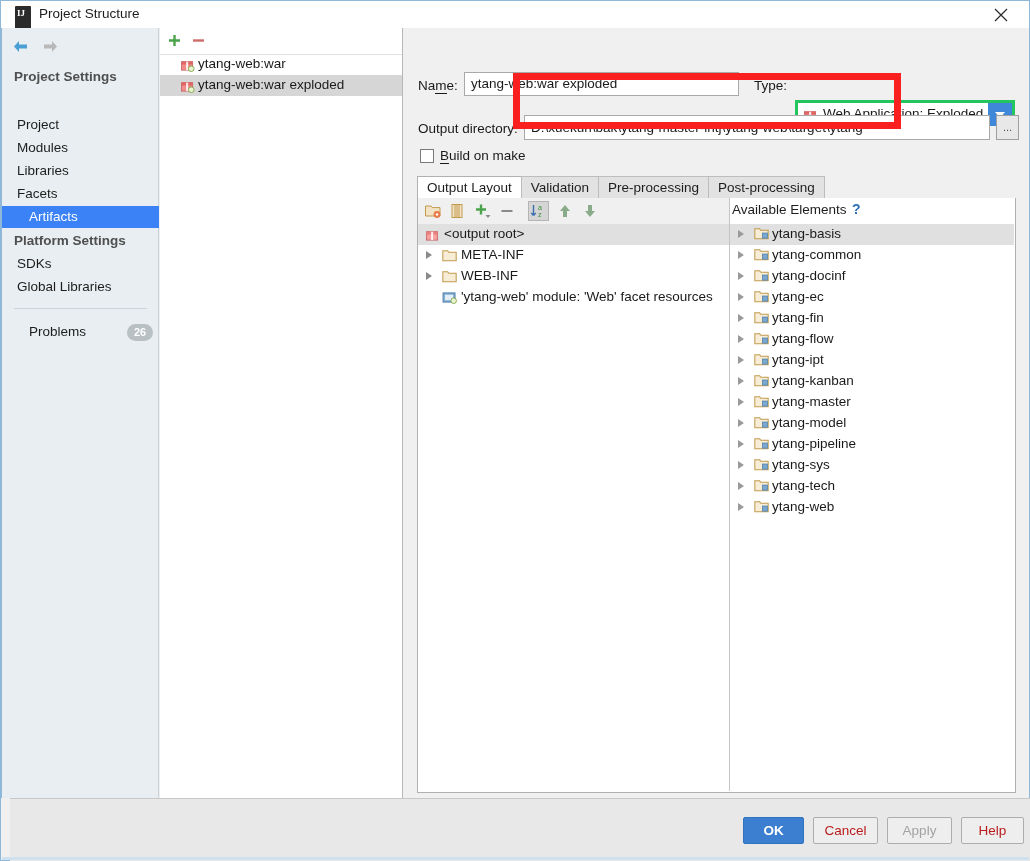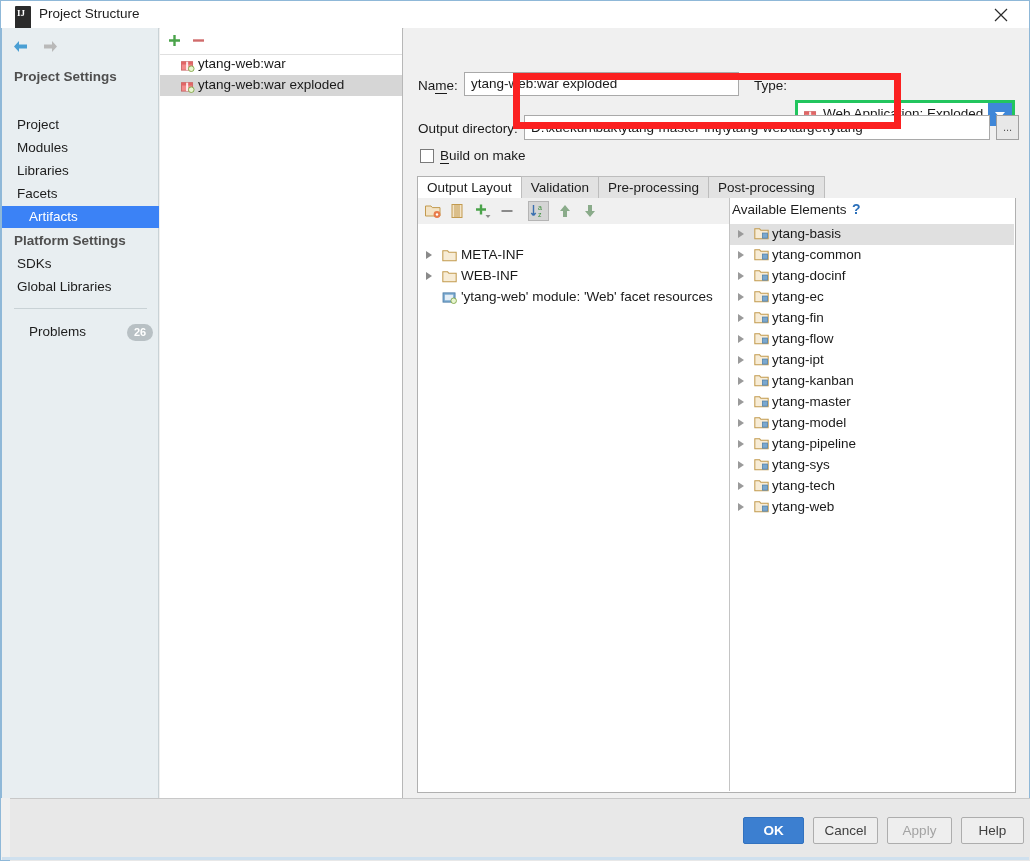--- a/index.html
+++ b/index.html
@@ -131,21 +131,21 @@
   .lbl-show{position:absolute;left:32px;top:772px;font-size:13.5px;}
   .btn-dots{position:absolute;left:196px;top:772px;width:17px;height:16px;background:#efefef;
             border:1px solid #b5b5b5;box-sizing:border-box;color:#777;font-size:9px;
             text-align:center;line-height:14px;}
 
   
   .buttonbar{position:absolute;left:1px;top:797px;width:1027px;height:62px;background:#e8e8e8;
              border-top:1px solid #c8c8c8;margin-left:8px;}
   .btn{position:absolute;top:18px;height:27px;font-size:13.5px;text-align:center;
        line-height:25px;box-sizing:border-box;border:1px solid #adadad;background:#eeeeee;
-       color:#404040;border-radius:2px;}
+       color:#b91c1c;border-radius:2px;}
   .btn.primary{background:#3c7fd0;border:1px solid #3272bf;color:#ffffff;font-weight:bold;}
   .btn.disabled{color:#a3a3a3;background:#eeeeee;}
   .footline{position:absolute;left:1px;bottom:0px;width:1027px;height:3px;background:#cfe0ee;}
 
   
   .leftedge{position:absolute;left:0;top:27px;width:1px;height:770px;background:#8fb8d8;}
 </style>
 </head>
 <body>
 
@@ -310,20 +310,30 @@
                 <path d="M9 3 L14 9 L11 9 L11 15 L7 15 L7 9 L4 9 Z" fill="#8aab8a"></path>
               </svg>
           </span>
           <span class="tbi" style="left:163px">
             <svg width="18" height="18" viewBox="0 0 18 18">
                 <path d="M9 15 L4 9 L7 9 L7 3 L11 3 L11 9 L14 9 Z" fill="#8aab8a"></path>
               </svg>
           </span>
         </div>
 
+        <div class="tree-row sel" style="top:26px">
+          <span style="position:absolute;left:7px;top:3px">
+            <svg width="15" height="15" viewBox="0 0 16 16">
+                <rect x="1.5" y="5" width="12" height="9" fill="#f6a0a0" stroke="#c25a5a" stroke-width="0.8"></rect>
+                <rect x="1.5" y="5" width="12" height="3" fill="#e88080"></rect>
+                <rect x="6.5" y="5" width="2.2" height="9" fill="#ffffff" opacity=".85"></rect>
+              </svg>
+          </span>
+          <span class="tlbl" style="left:26px">&lt;output root&gt;</span>
+        </div>
 
         <div class="tree-row" style="top:47px">
           <span class="tw" style="left:8px"></span>
           <span style="position:absolute;left:24px;top:4px">
             <svg width="15" height="13" viewBox="0 0 16 14">
                 <path d="M0.8 2 H6 l1.3 1.6 H15.2 v9 H0.8 Z" fill="#f7ecd6" stroke="#c29a4e" stroke-width="1.1"></path>
               </svg>
           </span>
           <span class="tlbl" style="left:43px">META-INF</span>
         </div>

